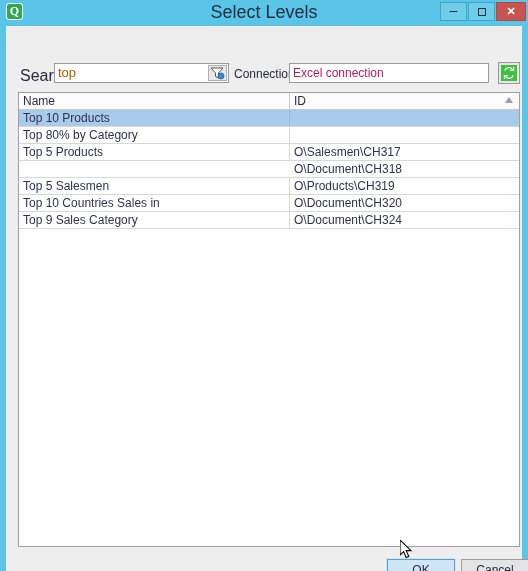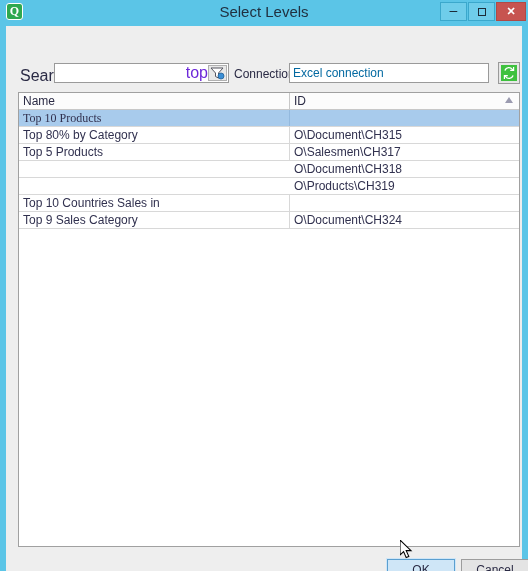--- a/index.html
+++ b/index.html
@@ -54,21 +54,21 @@
     font-weight: bold;
     font-family: "Liberation Serif", serif;
   }
   #window-title {
     position: absolute;
     left: 0; top: 0;
     width: 528px;
     height: 24px;
     line-height: 24px;
     text-align: center;
-    font-size: 15px;
+    font-size: 18px;
     color: #203040;
   }
   .caption-btn {
     position: absolute;
     top: 2px;
     width: 27px;
     height: 19px;
     box-sizing: border-box;
     border: 1px solid #3ba8cc;
     background: #6fcdea;
@@ -125,24 +125,23 @@
   }
   #search-input {
     position: absolute;
     left: 3px; top: 0px;
     width: 150px; height: 18px;
     line-height: 18px;
     border: none;
     outline: none;
     background: transparent;
     font-family: "Liberation Sans", sans-serif;
-    font-size: 16px;
-    color: #6d28d9;
+    font-size: 13px;
+    color: #a16207;
     padding: 0;
-    text-align: right;
   }
   #search-filter-btn {
     position: absolute;
     right: 1px; top: 1px;
     width: 19px; height: 16px;
     background: #e8e8e8;
     border: 1px solid #b0b0b0;
     box-sizing: border-box;
     cursor: default;
   }
@@ -164,21 +163,21 @@
   #connection-input {
     position: absolute;
     left: 3px; top: 0;
     width: 192px; height: 18px;
     line-height: 18px;
     border: none;
     outline: none;
     background: transparent;
     font-family: "Liberation Sans", sans-serif;
     font-size: 12px;
-    color: #0369a1;
+    color: #be185d;
     padding: 0;
   }
   #refresh-btn {
     position: absolute;
     left: 492px; top: 36px;
     width: 22px; height: 22px;
     background: #e6e6e6;
     border: 1px solid #9a9a9a;
     box-sizing: border-box;
     cursor: default;
@@ -229,21 +228,21 @@
     border-bottom: 6px solid #9b9bb0;
   }
   #rows { position: relative; }
   .row {
     position: relative;
     height: 16px;
     border-bottom: 1px solid #d8d8d8;
     box-sizing: content-box;
     cursor: default;
   }
-  .row.selected { background: #a8cbec; font-family: Liberation Serif, serif; }
+  .row.selected { background: #a8cbec; }
   .cell {
     position: absolute;
     top: 0;
     height: 16px;
     line-height: 16px;
     font-size: 12px;
     color: #31314f;
     white-space: nowrap;
     overflow: hidden;
     box-sizing: border-box;
@@ -344,34 +343,35 @@
         <div class="hcell" id="hcell-id">ID</div>
         <div class="hcell" id="hcell-name">Name</div>
         <div id="sort-arrow"></div>
       </div>
       <div id="rows">
           <div class="row selected">
             <div class="cell cell-name">Top 10 Products</div>
           </div>
           <div class="row">
             <div class="cell cell-name">Top 80% by Category</div>
-            <div class="cell cell-id">O\Document\CH315</div>
           </div>
           <div class="row">
             <div class="cell cell-name">Top 5 Products</div>
             <div class="cell cell-id">O\Salesmen\CH317</div>
           </div>
           <div class="row">
             <div class="cell cell-id">O\Document\CH318</div>
           </div>
           <div class="row">
+            <div class="cell cell-name">Top 5 Salesmen</div>
             <div class="cell cell-id">O\Products\CH319</div>
           </div>
           <div class="row">
             <div class="cell cell-name">Top 10 Countries Sales in</div>
+            <div class="cell cell-id">O\Document\CH320</div>
           </div>
           <div class="row">
             <div class="cell cell-name">Top 9 Sales Category</div>
             <div class="cell cell-id">O\Document\CH324</div>
           </div>
         </div>
     </div>
 
     <div id="footer">
       <div class="dlg-btn" id="btn-ok">OK</div>

